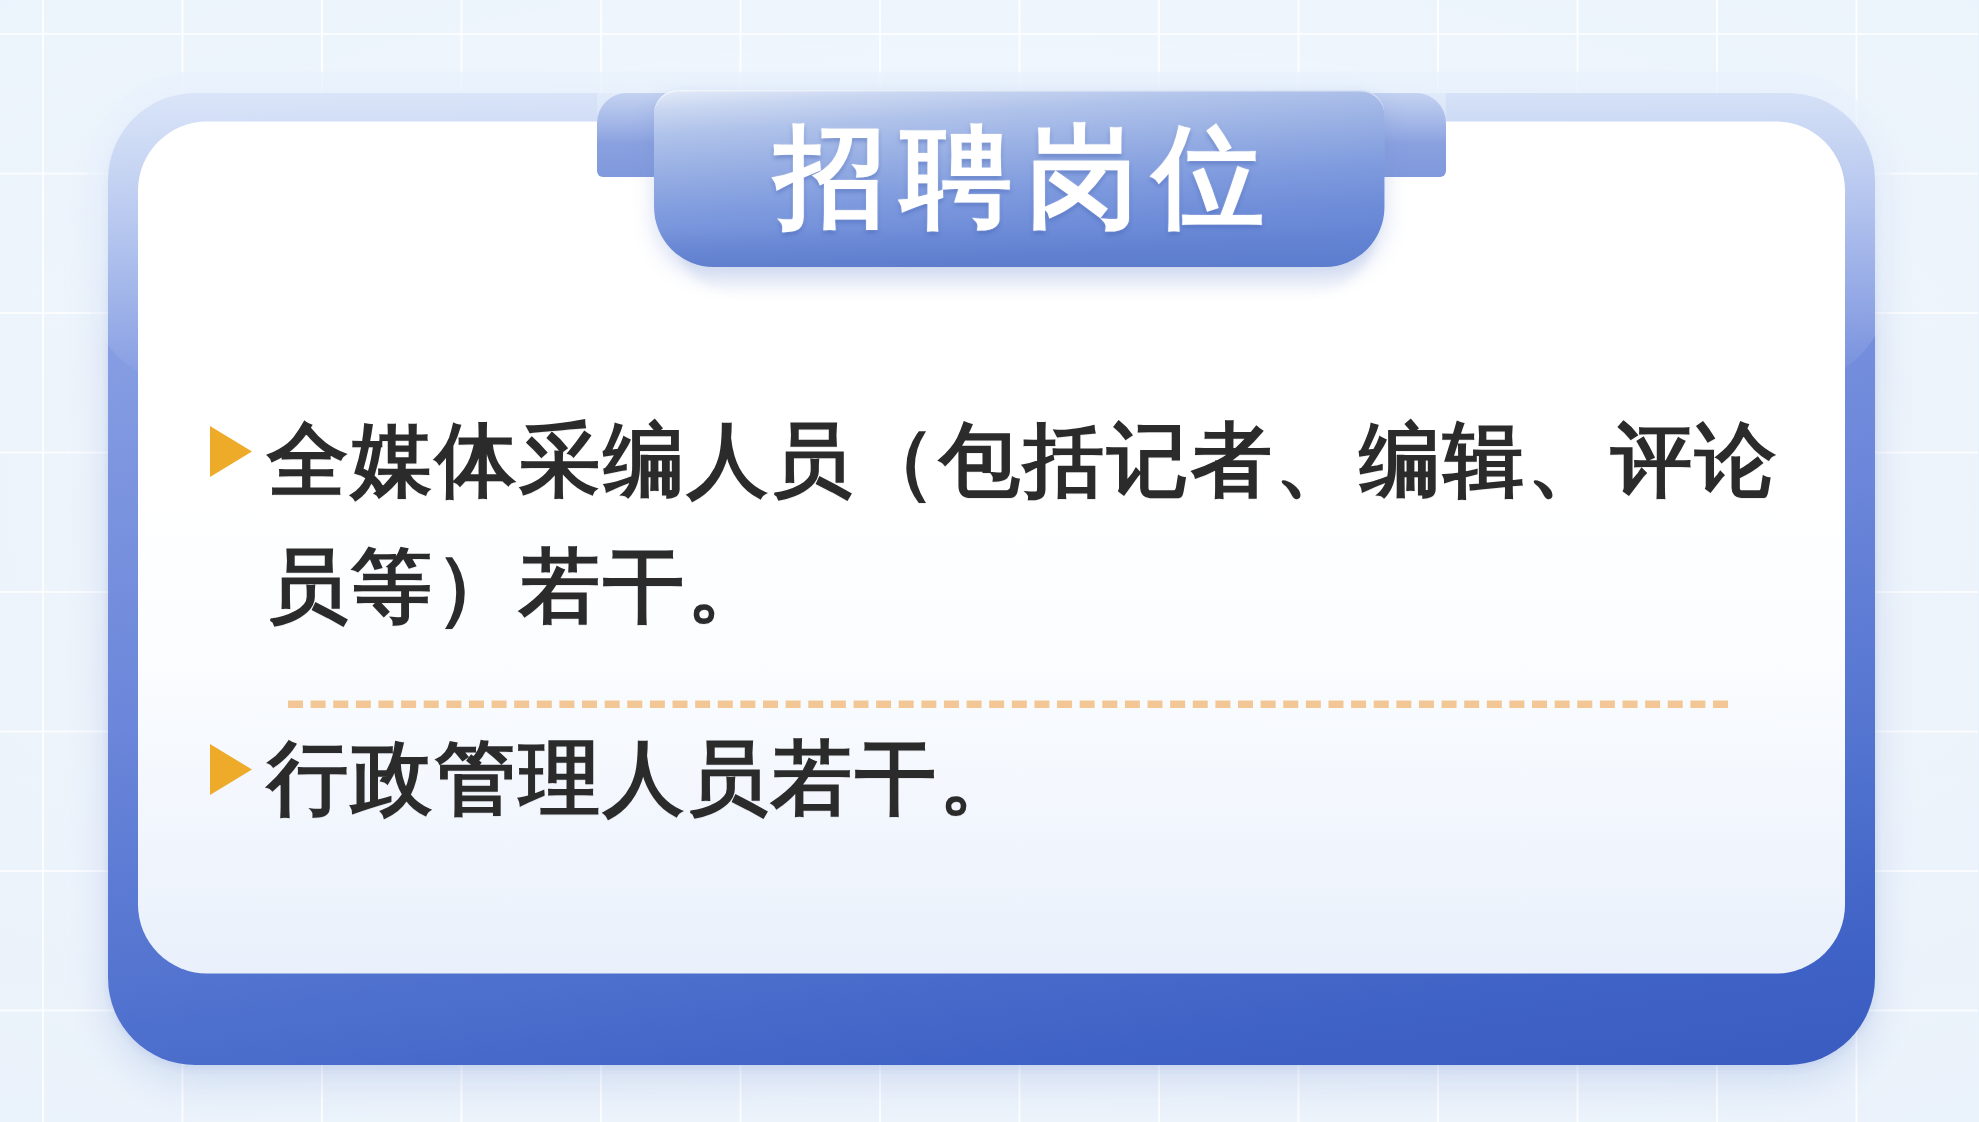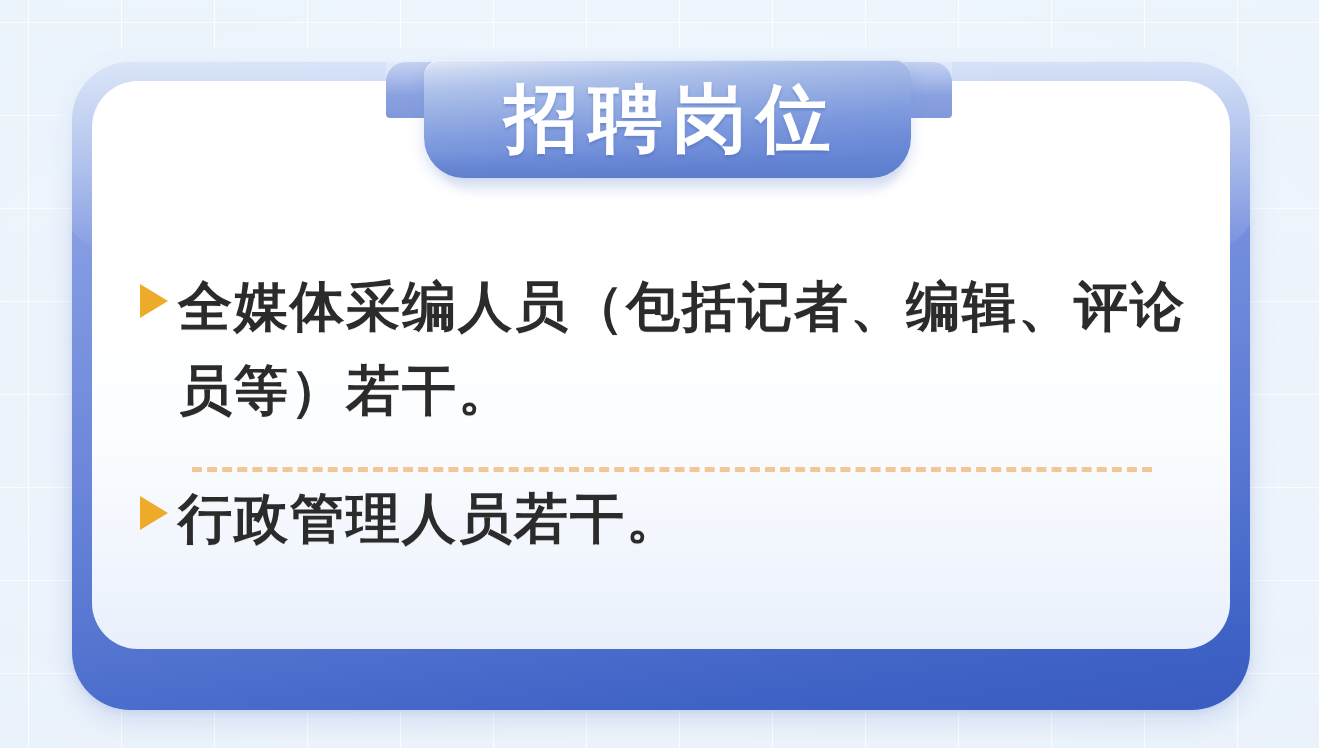--- a/index.html
+++ b/index.html
@@ -87,21 +87,21 @@
         #ffffff 0%,
         #ffffff 42%,
         #fbfdff 62%,
         #f2f6fd 82%,
         #e9f0fb 100%);
   }
 
   
   .banner-wrap {
     position: absolute;
-    left: 0;
+    left: 12px;
     top: 0;
     width: 1067px;
     height: 230px;
     pointer-events: none;
   }
 
   
   .banner-wing {
     position: absolute;
     top: 62px;

